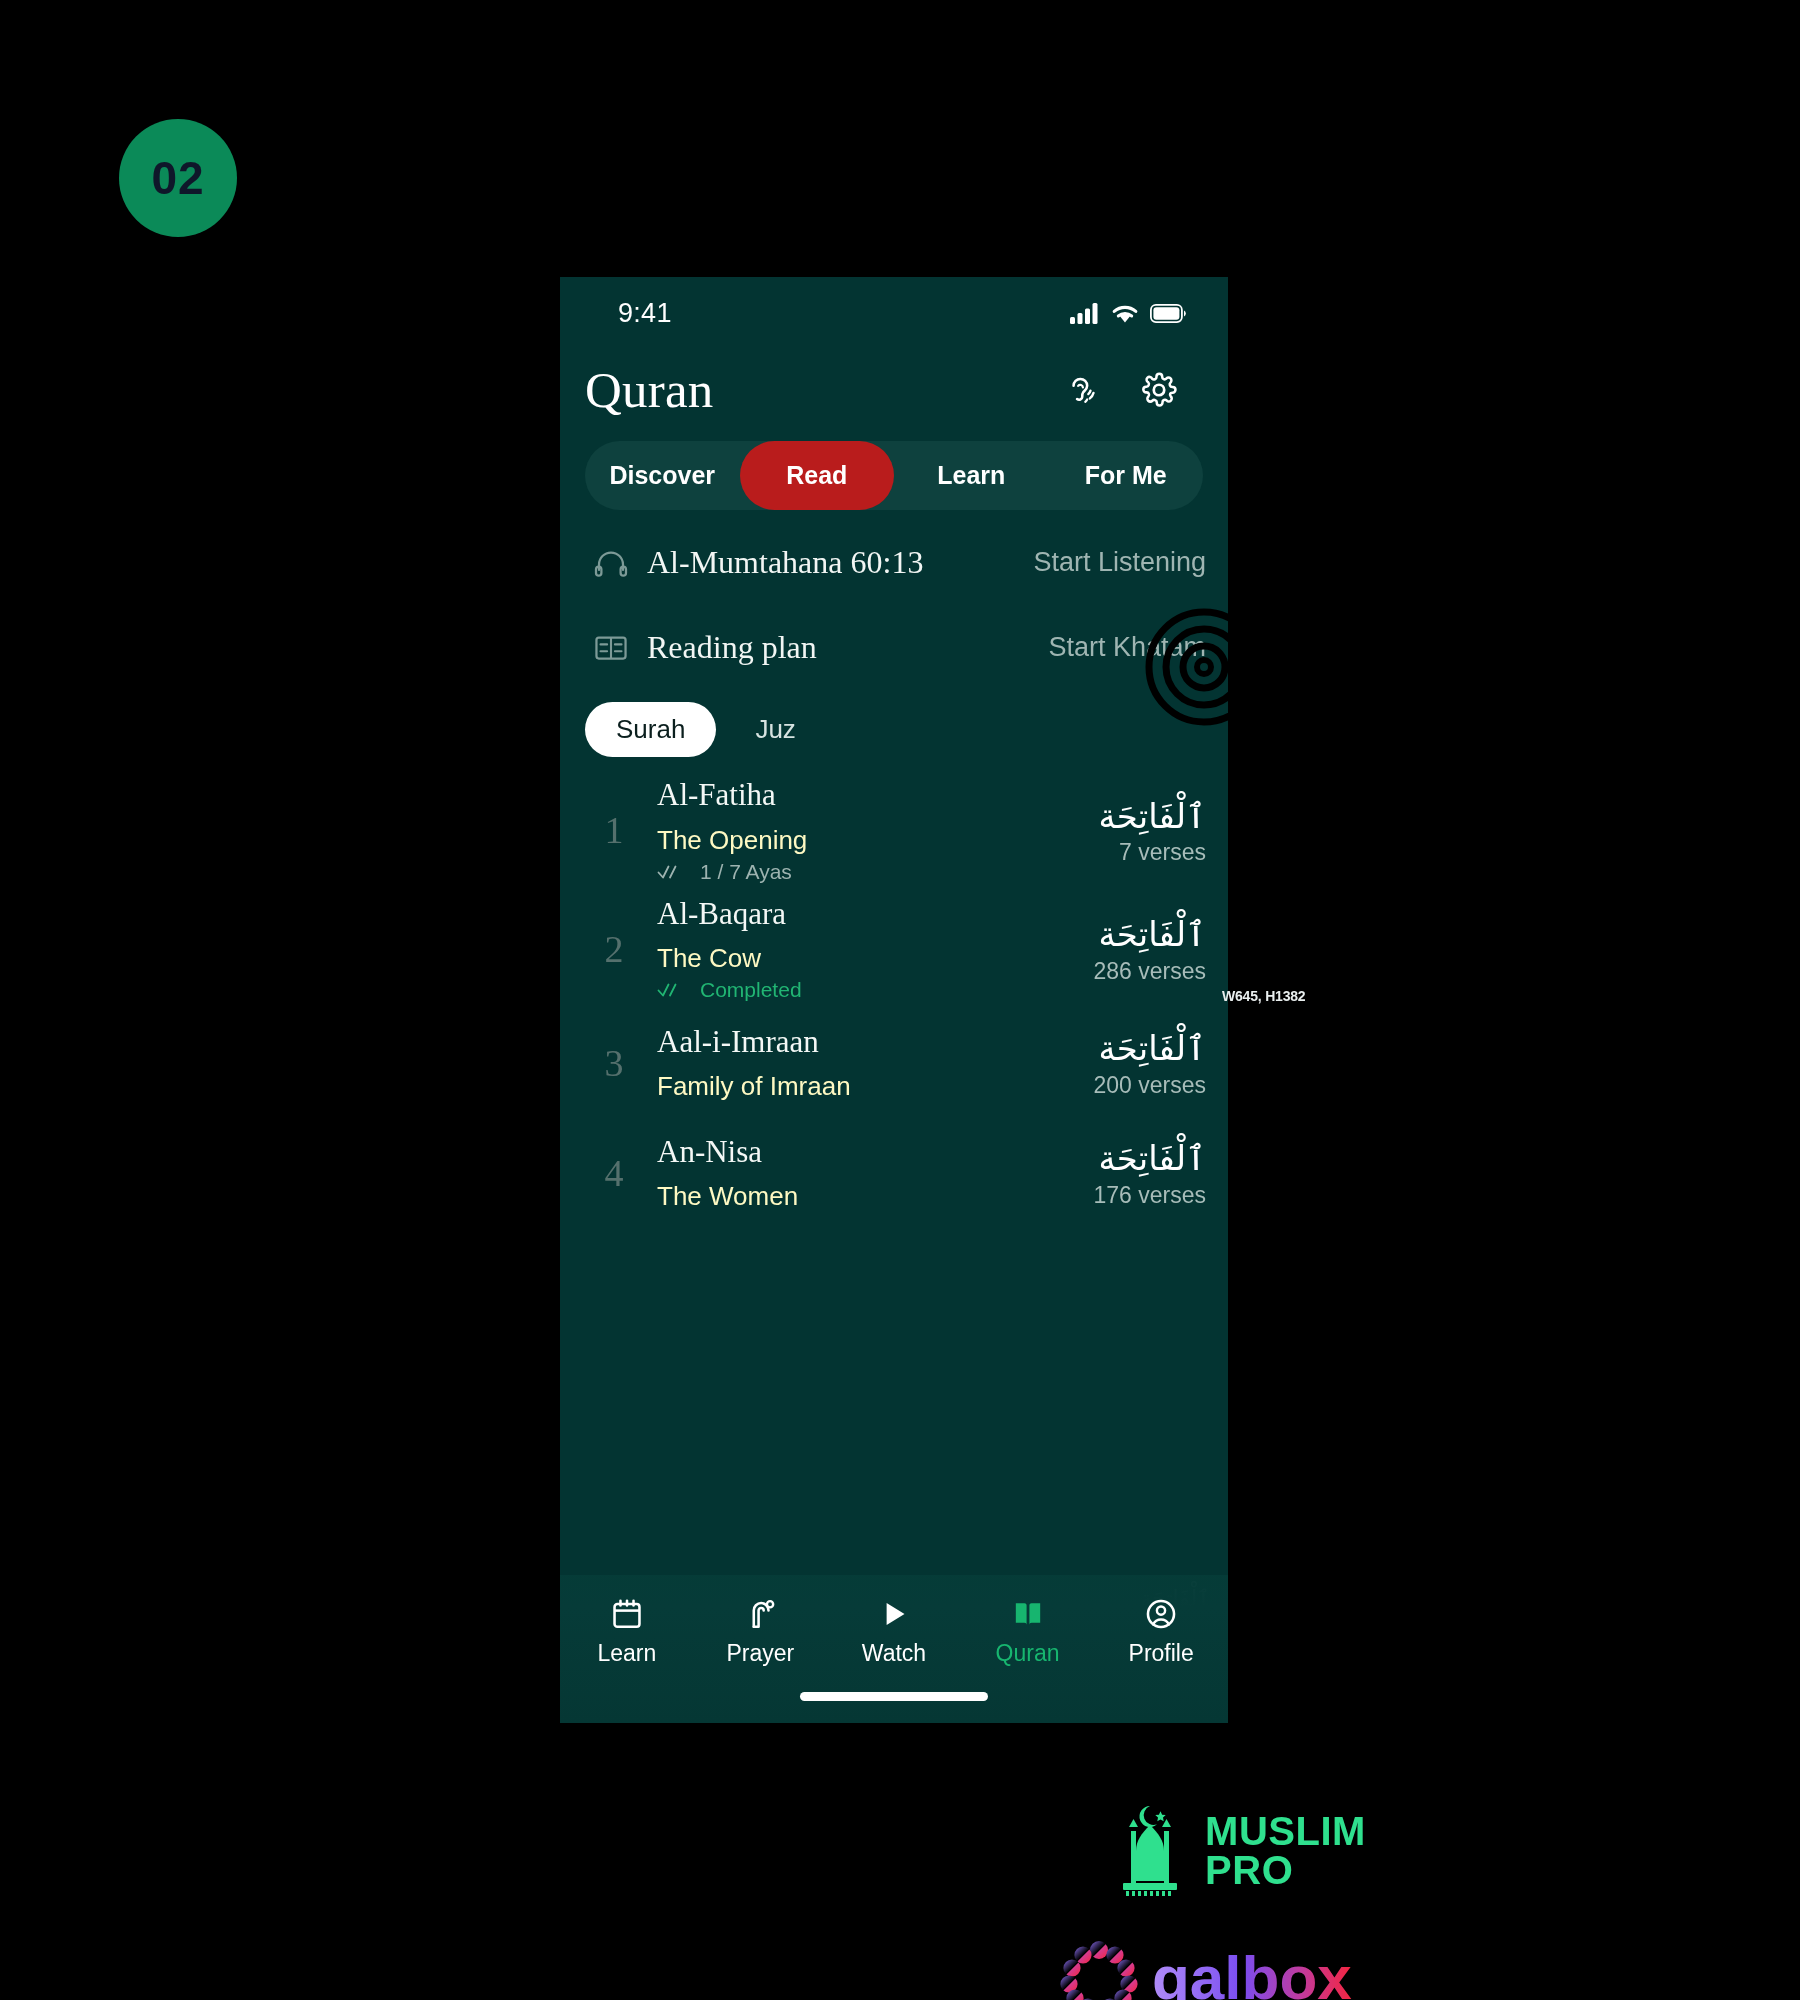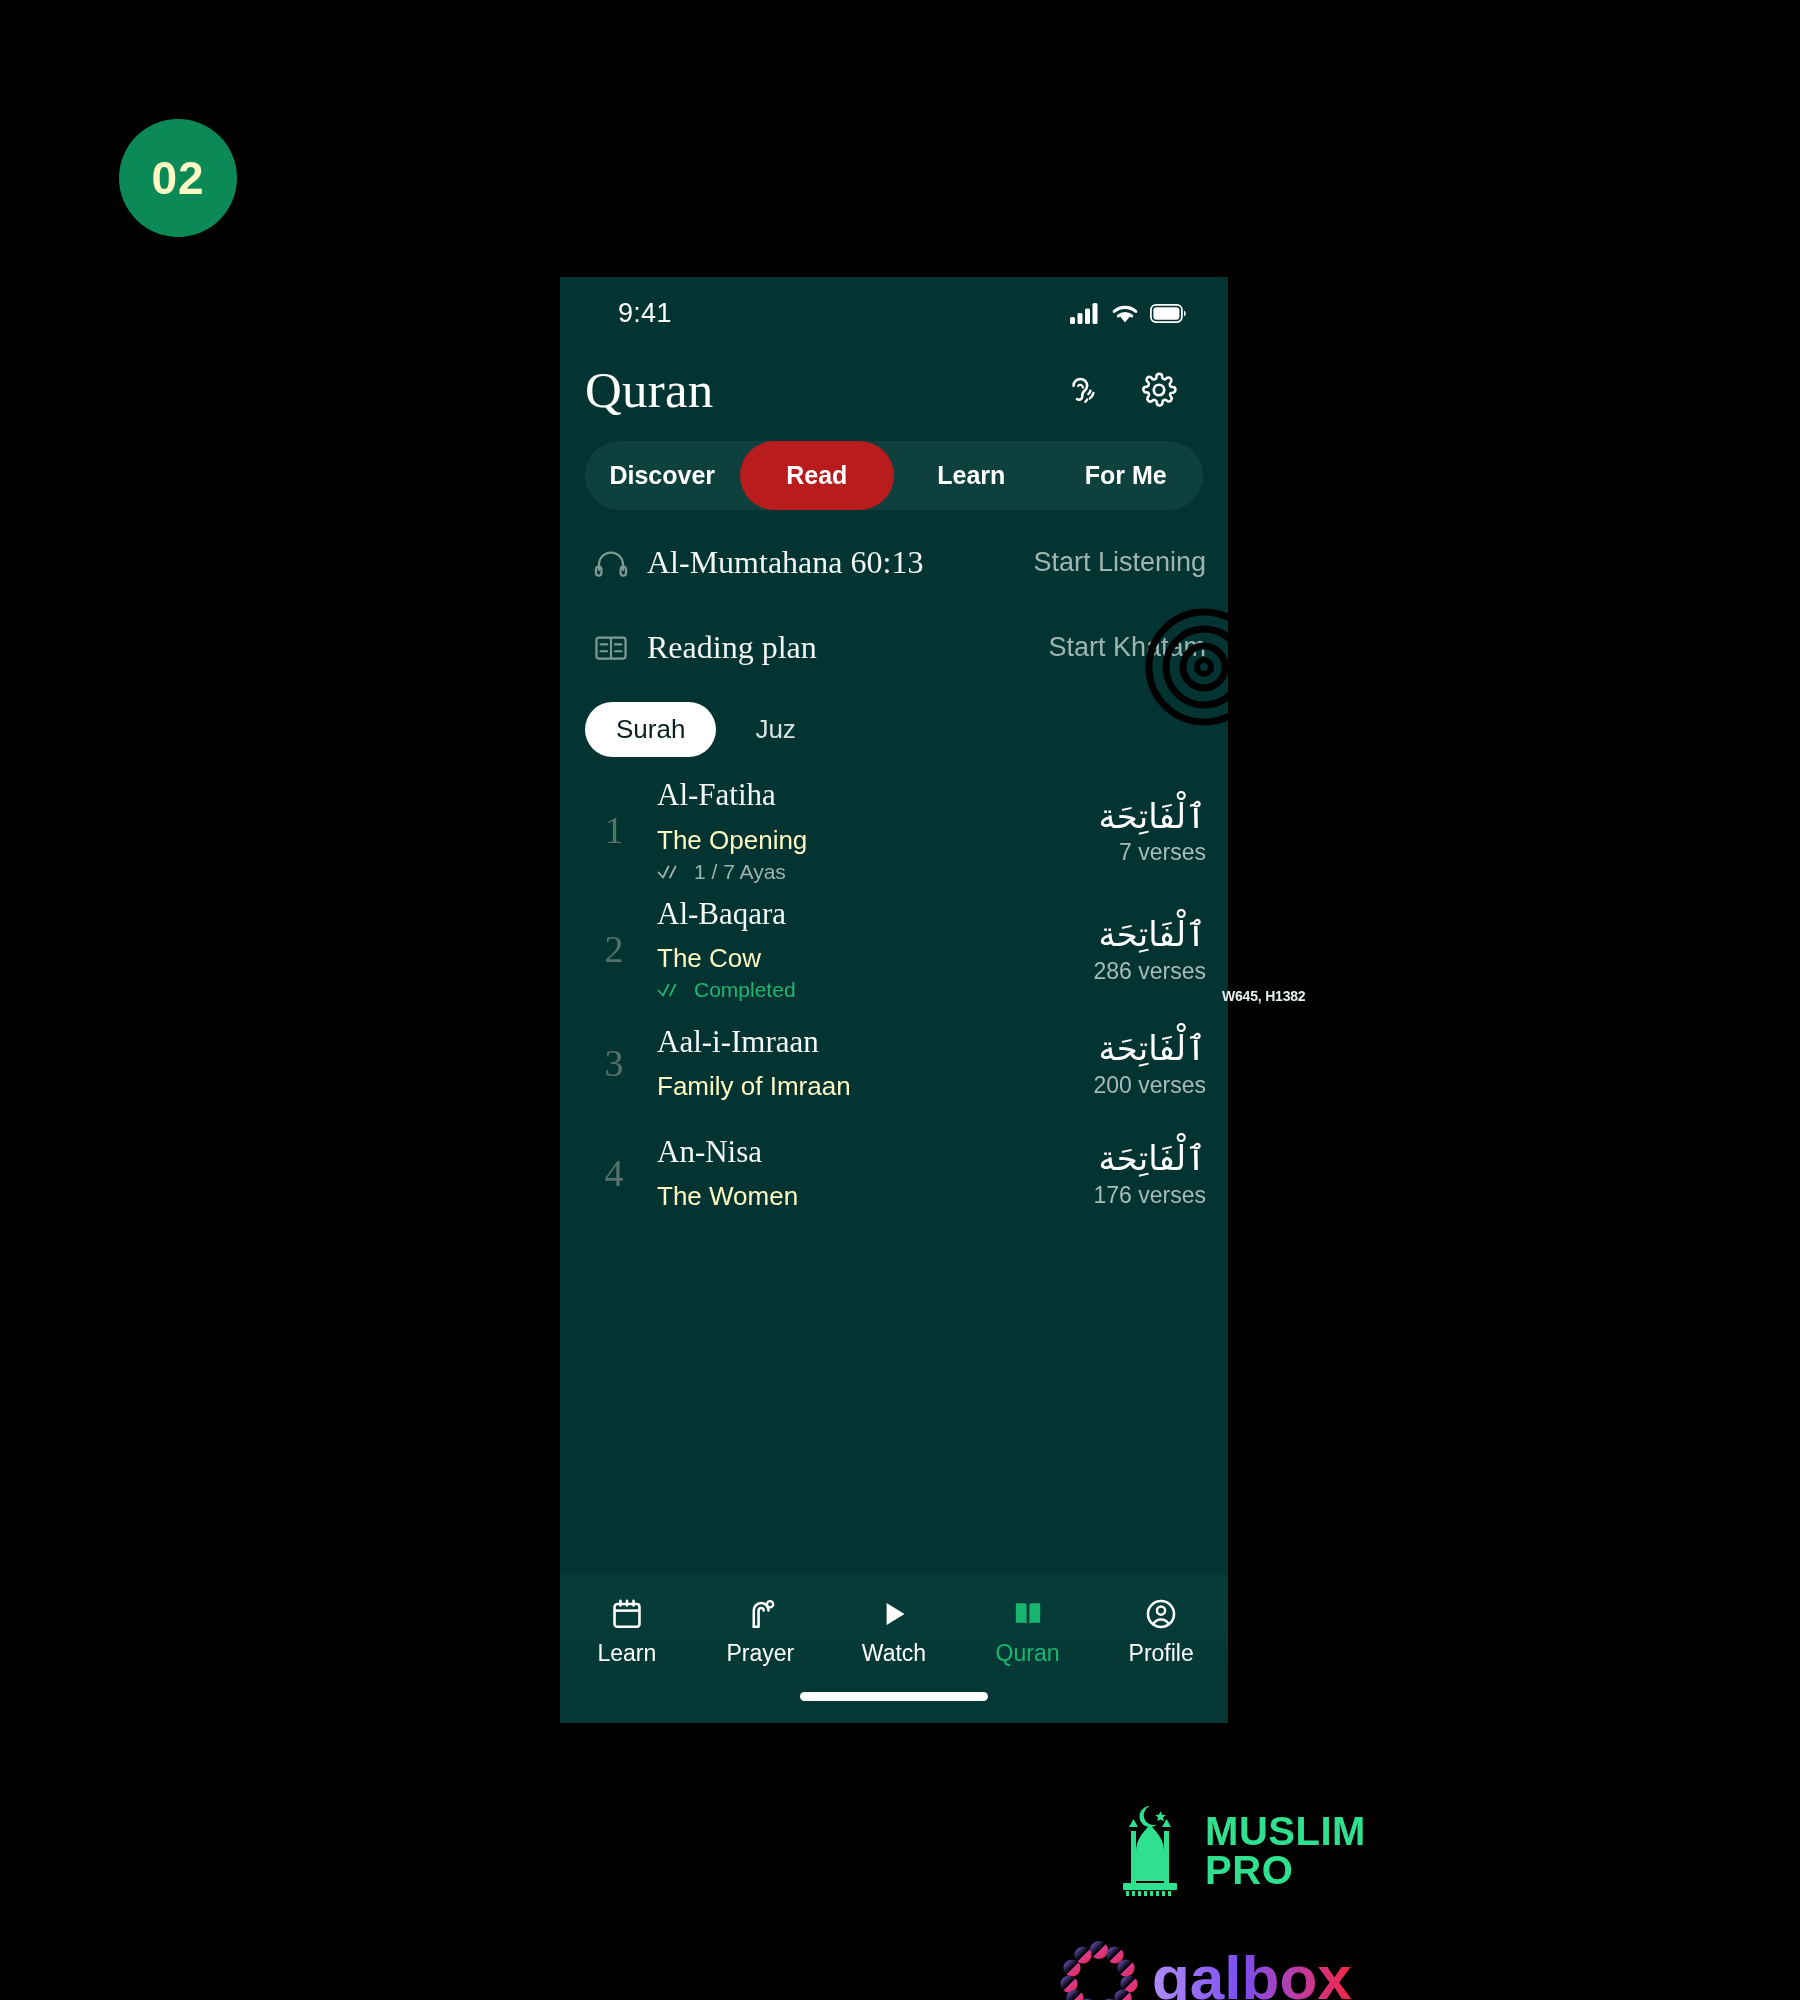--- a/index.html
+++ b/index.html
@@ -21,21 +21,21 @@
     position: absolute;
     left: 119px;
     top: 119px;
     width: 118px;
     height: 118px;
     border-radius: 50%;
     background: #0b8a58;
     display: flex;
     align-items: center;
     justify-content: center;
-    color: #fef9c3;
+    color: #0f172a;
     font-size: 46px;
     font-weight: bold;
     letter-spacing: 1px;
   }
 
   
   .phone {
     position: absolute;
     left: 560px;
     top: 277px;
@@ -199,21 +199,21 @@
     line-height: 1.18;
   }
   .surah-meaning {
     color: #fef9c3;
     font-size: 26px;
     margin-top: 11px;
   }
   .surah-progress {
     display: flex;
     align-items: center;
-    gap: 13px;
+    gap: 19px;
     margin-top: 4px;
     font-size: 21px;
     color: #9db3b0;
   }
   .surah-progress.done { color: #21b573; }
   .surah-right {
     text-align: right;
     min-width: 175px;
   }
   .surah-arabic {

